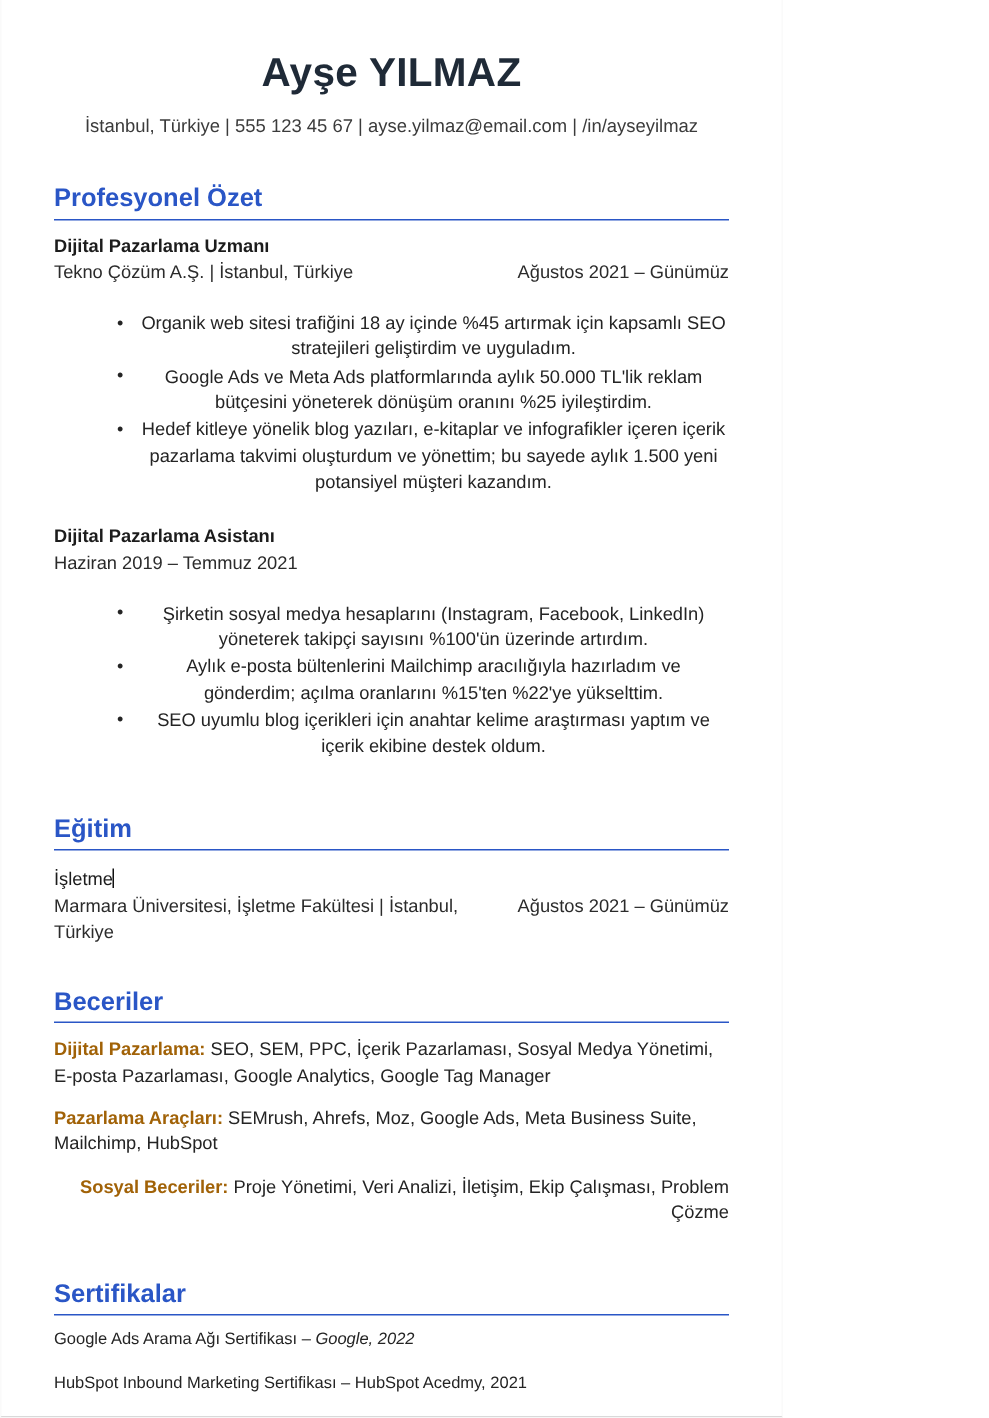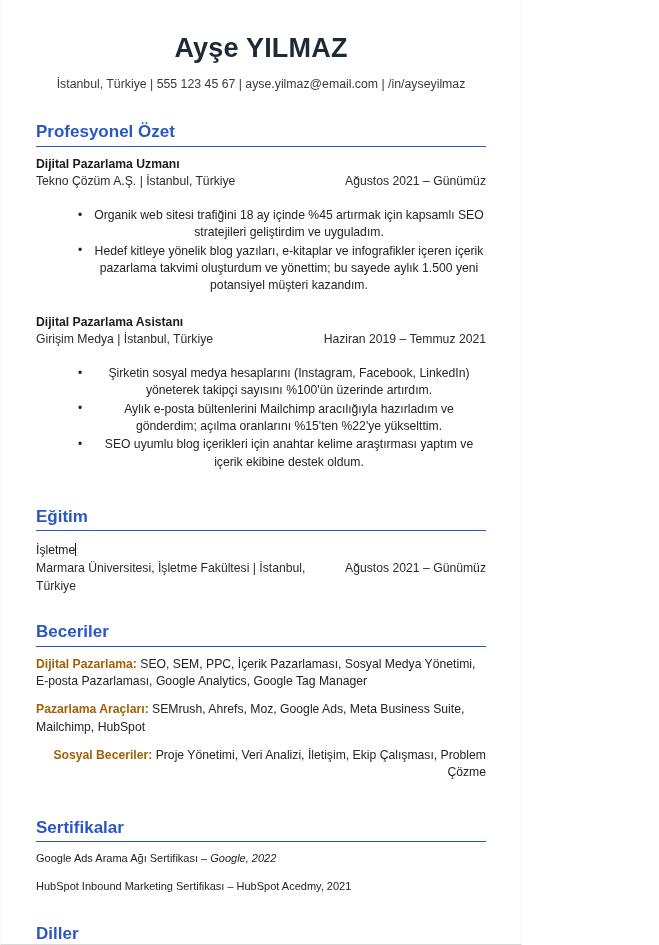--- a/index.html
+++ b/index.html
@@ -164,30 +164,30 @@
     <div class="sec-rule"></div>
 
     <div class="entry">
       <div class="entry-title">Dijital Pazarlama Uzmanı</div>
       <div class="entry-sub-row">
         <span class="entry-org">Tekno Çözüm A.Ş. | İstanbul, Türkiye</span>
         <span class="entry-date">Ağustos 2021 – Günümüz</span>
       </div>
       <ul class="bullets">
         <li>Organik web sitesi trafiğini 18 ay içinde %45 artırmak için kapsamlı SEO stratejileri geliştirdim ve uyguladım.</li>
+        <li>Google Ads ve Meta Ads platformlarında aylık 50.000 TL'lik reklam bütçesini yöneterek dönüşüm oranını %25 iyileştirdim.</li>
         <li>Hedef kitleye yönelik blog yazıları, e-kitaplar ve infografikler içeren içerik pazarlama takvimi oluşturdum ve yönettim; bu sayede aylık 1.500 yeni potansiyel müşteri kazandım.</li>
       </ul>
     </div>
 
     <div class="entry-gap"></div>
 
     <div class="entry">
       <div class="entry-title">Dijital Pazarlama Asistanı</div>
       <div class="entry-sub-row">
-        <span class="entry-org">Girişim Medya | İstanbul, Türkiye</span>
         <span class="entry-date">Haziran 2019 – Temmuz 2021</span>
       </div>
       <ul class="bullets">
         <li>Şirketin sosyal medya hesaplarını (Instagram, Facebook, LinkedIn) yöneterek takipçi sayısını %100'ün üzerinde artırdım.</li>
         <li>Aylık e-posta bültenlerini Mailchimp aracılığıyla hazırladım ve gönderdim; açılma oranlarını %15'ten %22'ye yükselttim.</li>
         <li>SEO uyumlu blog içerikleri için anahtar kelime araştırması yaptım ve içerik ekibine destek oldum.</li>
       </ul>
     </div>
   </div>
 

